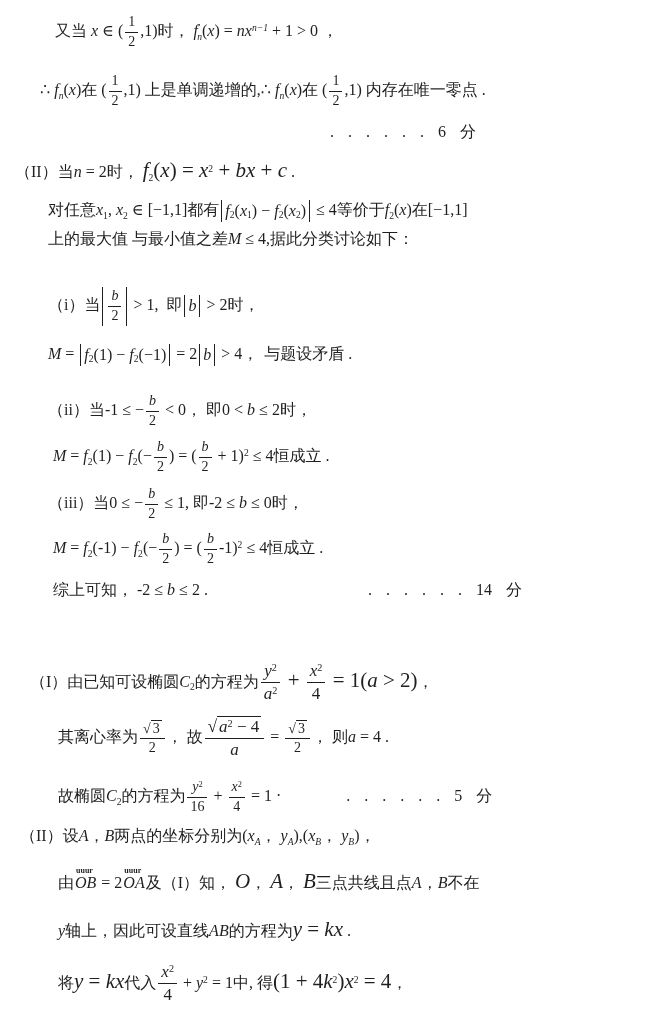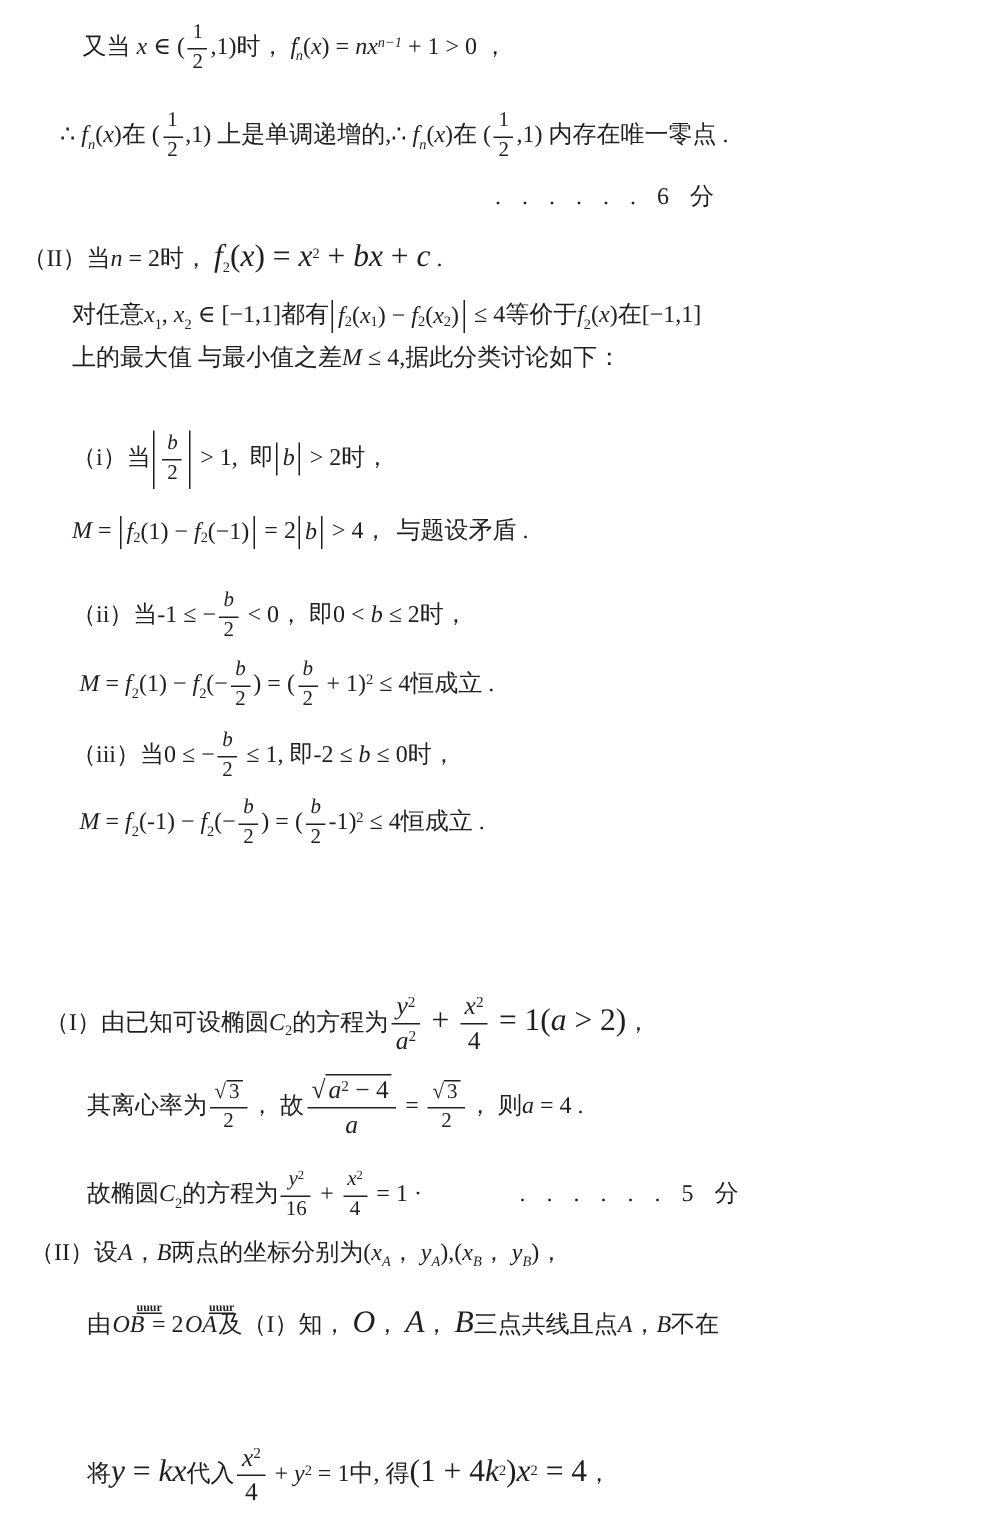--- a/index.html
+++ b/index.html
@@ -18,39 +18,41 @@
   .frac{display:inline-block;vertical-align:middle;text-align:center;font-size:14px;line-height:1.2;margin:0 2px;}
   .frac.big{font-size:17px;}
   .frac .num{display:block;border-bottom:1px solid #1f1f1f;padding:0 3px 1px 3px;}
   .frac .den{display:block;padding:1px 3px 0 3px;}
   .sqrt{display:inline-flex;align-items:baseline;}
   .rad{font-style:normal;}
   .radicand{border-top:1px solid #1f1f1f;padding:0 2px;}
   .abs{display:inline-flex;align-items:center;vertical-align:middle;
        border-left:1px solid #1f1f1f;border-right:1px solid #1f1f1f;padding:1px 3px;margin:0 2px;}
   .vec{display:inline-block;position:relative;margin:0 1px;}
-  .vecmark{position:absolute;top:-7px;left:16px;font-size:8px;font-weight:700;font-style:normal;letter-spacing:0;text-decoration:underline;}
+  .vecmark{position:absolute;top:-7px;left:1px;font-size:8px;font-weight:700;font-style:normal;letter-spacing:0;}
   .sp{display:inline-block;}
   .dots{word-spacing:10px;}
 </style>
 </head>
 <body>
 
 <div class="page" style="background: rgb(255, 255, 255); color: rgb(31, 31, 31);">
     <div class="line" style="left: 55px; top: 14px;"><span class="t">又当 </span><span class="m">x</span><span class="n"> ∈ (</span><span class="frac"><span class="num"><span class="n">1</span></span><span class="den"><span class="n">2</span></span></span><span class="n">,1)</span><span class="t">时， </span><span class="m">f</span><span class="sup">′</span><span class="sub it">n</span><span class="n">(</span><span class="m">x</span><span class="n">) = </span><span class="m">nx</span><span class="sup it">n−1</span><span class="n"> + 1 &gt; 0</span><span class="t"> ，</span></div>
     <div class="line" style="left: 40px; top: 73px;"><span class="n">∴ </span><span class="m">f</span><span class="sub it">n</span><span class="n">(</span><span class="m">x</span><span class="n">)</span><span class="t">在 </span><span class="n">(</span><span class="frac"><span class="num"><span class="n">1</span></span><span class="den"><span class="n">2</span></span></span><span class="n">,1) </span><span class="t">上是单调递增的,</span><span class="n">∴ </span><span class="m">f</span><span class="sub it">n</span><span class="n">(</span><span class="m">x</span><span class="n">)</span><span class="t">在 </span><span class="n">(</span><span class="frac"><span class="num"><span class="n">1</span></span><span class="den"><span class="n">2</span></span></span><span class="n">,1) </span><span class="t">内存在唯一零点</span><span class="n"> .</span></div>
     <div class="line" style="left: 330px; top: 122px;"><span class="dots">. . . . . . 6 分</span></div>
     <div class="line" style="left: 15px; top: 157px;"><span class="t">（II）当</span><span class="m">n</span><span class="n"> = 2</span><span class="t">时， </span><span class="m big">f</span><span class="sub big">2</span><span class="n big">(</span><span class="m big">x</span><span class="n big">) = </span><span class="m big">x</span><span class="sup big">2</span><span class="n big"> + </span><span class="m big">bx</span><span class="n big"> + </span><span class="m big">c</span><span class="n"> .</span></div>
     <div class="line" style="left: 48px; top: 200px;"><span class="t">对任意</span><span class="m">x</span><span class="sub">1</span><span class="n">, </span><span class="m">x</span><span class="sub">2</span><span class="n"> ∈ [−1,1]</span><span class="t">都有</span><span class="abs"><span class="m">f</span><span class="sub">2</span><span class="n">(</span><span class="m">x</span><span class="sub">1</span><span class="n">) − </span><span class="m">f</span><span class="sub">2</span><span class="n">(</span><span class="m">x</span><span class="sub">2</span><span class="n">)</span></span><span class="n"> ≤ 4</span><span class="t">等价于</span><span class="m">f</span><span class="sub">2</span><span class="n">(</span><span class="m">x</span><span class="n">)</span><span class="t">在</span><span class="n">[−1,1]</span></div>
     <div class="line" style="left: 48px; top: 229px;"><span class="t">上的最大值 与最小值之差</span><span class="m">M</span><span class="n"> ≤ 4</span><span class="t">,据此分类讨论如下：</span></div>
     <div class="line" style="left: 48px; top: 287px;"><span class="t">（i）当</span><span class="abs"><span class="frac"><span class="num"><span class="m">b</span></span><span class="den"><span class="n">2</span></span></span></span><span class="n"> &gt; 1,</span><span class="sp" style="width: 8px;"></span><span class="t">即</span><span class="abs"><span class="m">b</span></span><span class="n"> &gt; 2</span><span class="t">时，</span></div>
     <div class="line" style="left: 48px; top: 344px;"><span class="m">M</span><span class="n"> = </span><span class="abs"><span class="m">f</span><span class="sub">2</span><span class="n">(1) − </span><span class="m">f</span><span class="sub">2</span><span class="n">(−1)</span></span><span class="n"> = 2</span><span class="abs"><span class="m">b</span></span><span class="n"> &gt; 4，</span><span class="sp" style="width: 6px;"></span><span class="t">与题设矛盾</span><span class="n"> .</span></div>
     <div class="line" style="left: 48px; top: 393px;"><span class="t">（ii）当</span><span class="n">-1 ≤ −</span><span class="frac"><span class="num"><span class="m">b</span></span><span class="den"><span class="n">2</span></span></span><span class="n"> &lt; 0，</span><span class="sp" style="width: 4px;"></span><span class="t">即</span><span class="n">0 &lt; </span><span class="m">b</span><span class="n"> ≤ 2</span><span class="t">时，</span></div>
     <div class="line" style="left: 53px; top: 439px;"><span class="m">M</span><span class="n"> = </span><span class="m">f</span><span class="sub">2</span><span class="n">(1) − </span><span class="m">f</span><span class="sub">2</span><span class="n">(−</span><span class="frac"><span class="num"><span class="m">b</span></span><span class="den"><span class="n">2</span></span></span><span class="n">) = (</span><span class="frac"><span class="num"><span class="m">b</span></span><span class="den"><span class="n">2</span></span></span><span class="n"> + 1)</span><span class="sup">2</span><span class="n"> ≤ 4</span><span class="t">恒成立</span><span class="n"> .</span></div>
     <div class="line" style="left: 48px; top: 486px;"><span class="t">（iii）当</span><span class="n">0 ≤ −</span><span class="frac"><span class="num"><span class="m">b</span></span><span class="den"><span class="n">2</span></span></span><span class="n"> ≤ 1,</span><span class="sp" style="width: 4px;"></span><span class="t">即</span><span class="n">-2 ≤ </span><span class="m">b</span><span class="n"> ≤ 0</span><span class="t">时，</span></div>
     <div class="line" style="left: 53px; top: 531px;"><span class="m">M</span><span class="n"> = </span><span class="m">f</span><span class="sub">2</span><span class="n">(-1) − </span><span class="m">f</span><span class="sub">2</span><span class="n">(−</span><span class="frac"><span class="num"><span class="m">b</span></span><span class="den"><span class="n">2</span></span></span><span class="n">) = (</span><span class="frac"><span class="num"><span class="m">b</span></span><span class="den"><span class="n">2</span></span></span><span class="n">-1)</span><span class="sup">2</span><span class="n"> ≤ 4</span><span class="t">恒成立</span><span class="n"> .</span></div>
+    <div class="line" style="left: 53px; top: 580px;"><span class="t">综上可知，</span><span class="n"> -2 ≤ </span><span class="m">b</span><span class="n"> ≤ 2 .</span><span class="sp" style="width: 160px;"></span><span class="dots">. . . . . . 14 分</span></div>
     <div class="line" style="left: 30px; top: 661px;"><span class="t">（I）由已知可设椭圆</span><span class="m">C</span><span class="sub">2</span><span class="t">的方程为</span><span class="frac big"><span class="num"><span class="m">y</span><span class="sup">2</span></span><span class="den"><span class="m">a</span><span class="sup">2</span></span></span><span class="n big"> + </span><span class="frac big"><span class="num"><span class="m">x</span><span class="sup">2</span></span><span class="den"><span class="n">4</span></span></span><span class="n big"> = 1(</span><span class="m big">a</span><span class="n big"> &gt; 2)</span><span class="t">，</span></div>
     <div class="line" style="left: 58px; top: 716px;"><span class="t">其离心率为</span><span class="frac"><span class="num"><span class="sqrt"><span class="rad">√</span><span class="radicand"><span class="n">3</span></span></span></span><span class="den"><span class="n">2</span></span></span><span class="t">， </span><span class="t">故</span><span class="frac big"><span class="num"><span class="sqrt"><span class="rad">√</span><span class="radicand"><span class="m">a</span><span class="sup">2</span><span class="n"> − 4</span></span></span></span><span class="den"><span class="m">a</span></span></span><span class="n"> = </span><span class="frac"><span class="num"><span class="sqrt"><span class="rad">√</span><span class="radicand"><span class="n">3</span></span></span></span><span class="den"><span class="n">2</span></span></span><span class="t">， </span><span class="t">则</span><span class="m">a</span><span class="n"> = 4 .</span></div>
     <div class="line" style="left: 58px; top: 779px;"><span class="t">故椭圆</span><span class="m">C</span><span class="sub">2</span><span class="t">的方程为</span><span class="frac"><span class="num"><span class="m">y</span><span class="sup">2</span></span><span class="den"><span class="n">16</span></span></span><span class="n"> + </span><span class="frac"><span class="num"><span class="m">x</span><span class="sup">2</span></span><span class="den"><span class="n">4</span></span></span><span class="n"> = 1 ·</span><span class="sp" style="width: 65px;"></span><span class="dots">. . . . . . 5 分</span></div>
     <div class="line" style="left: 20px; top: 826px;"><span class="t">（II）设</span><span class="m">A</span><span class="t">，</span><span class="m">B</span><span class="t">两点的坐标分别为</span><span class="n">(</span><span class="m">x</span><span class="sub it">A</span><span class="t">， </span><span class="m">y</span><span class="sub it">A</span><span class="n">),(</span><span class="m">x</span><span class="sub it">B</span><span class="t">， </span><span class="m">y</span><span class="sub it">B</span><span class="n">)</span><span class="t">，</span></div>
     <div class="line" style="left: 58px; top: 868px;"><span class="t">由</span><span class="vec"><span class="vecmark">uuur</span><span class="m">OB</span></span><span class="n"> = 2</span><span class="vec"><span class="vecmark">uuur</span><span class="m">OA</span></span><span class="t">及（I）知， </span><span class="m big">O</span><span class="t">， </span><span class="m big">A</span><span class="t">， </span><span class="m big">B</span><span class="t">三点共线且点</span><span class="m">A</span><span class="t">，</span><span class="m">B</span><span class="t">不在</span></div>
+    <div class="line" style="left: 58px; top: 916px;"><span class="m">y</span><span class="t">轴上，因此可设直线</span><span class="m">AB</span><span class="t">的方程为</span><span class="m big">y</span><span class="n big"> = </span><span class="m big">kx</span><span class="n"> .</span></div>
     <div class="line" style="left: 58px; top: 962px;"><span class="t">将</span><span class="m big">y</span><span class="n big"> = </span><span class="m big">kx</span><span class="t">代入</span><span class="frac big"><span class="num"><span class="m">x</span><span class="sup">2</span></span><span class="den"><span class="n">4</span></span></span><span class="n"> + </span><span class="m">y</span><span class="sup">2</span><span class="n"> = 1</span><span class="t">中,</span><span class="sp" style="width: 4px;"></span><span class="t">得</span><span class="n big">(1 + 4</span><span class="m big">k</span><span class="sup big">2</span><span class="n big">)</span><span class="m big">x</span><span class="sup big">2</span><span class="n big"> = 4</span><span class="t">，</span></div>
   </div>
 
 </body></html>

